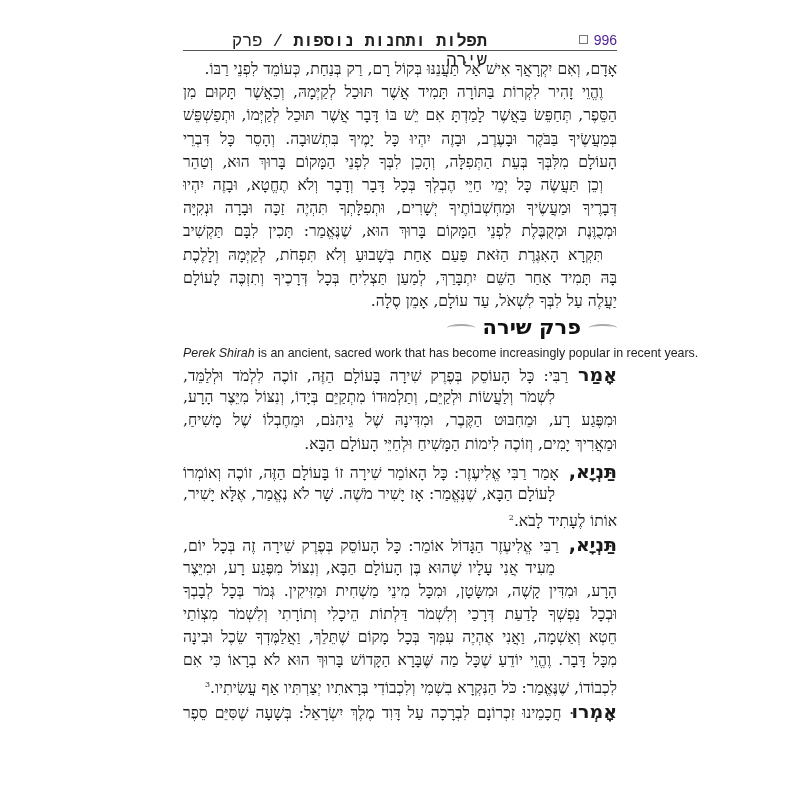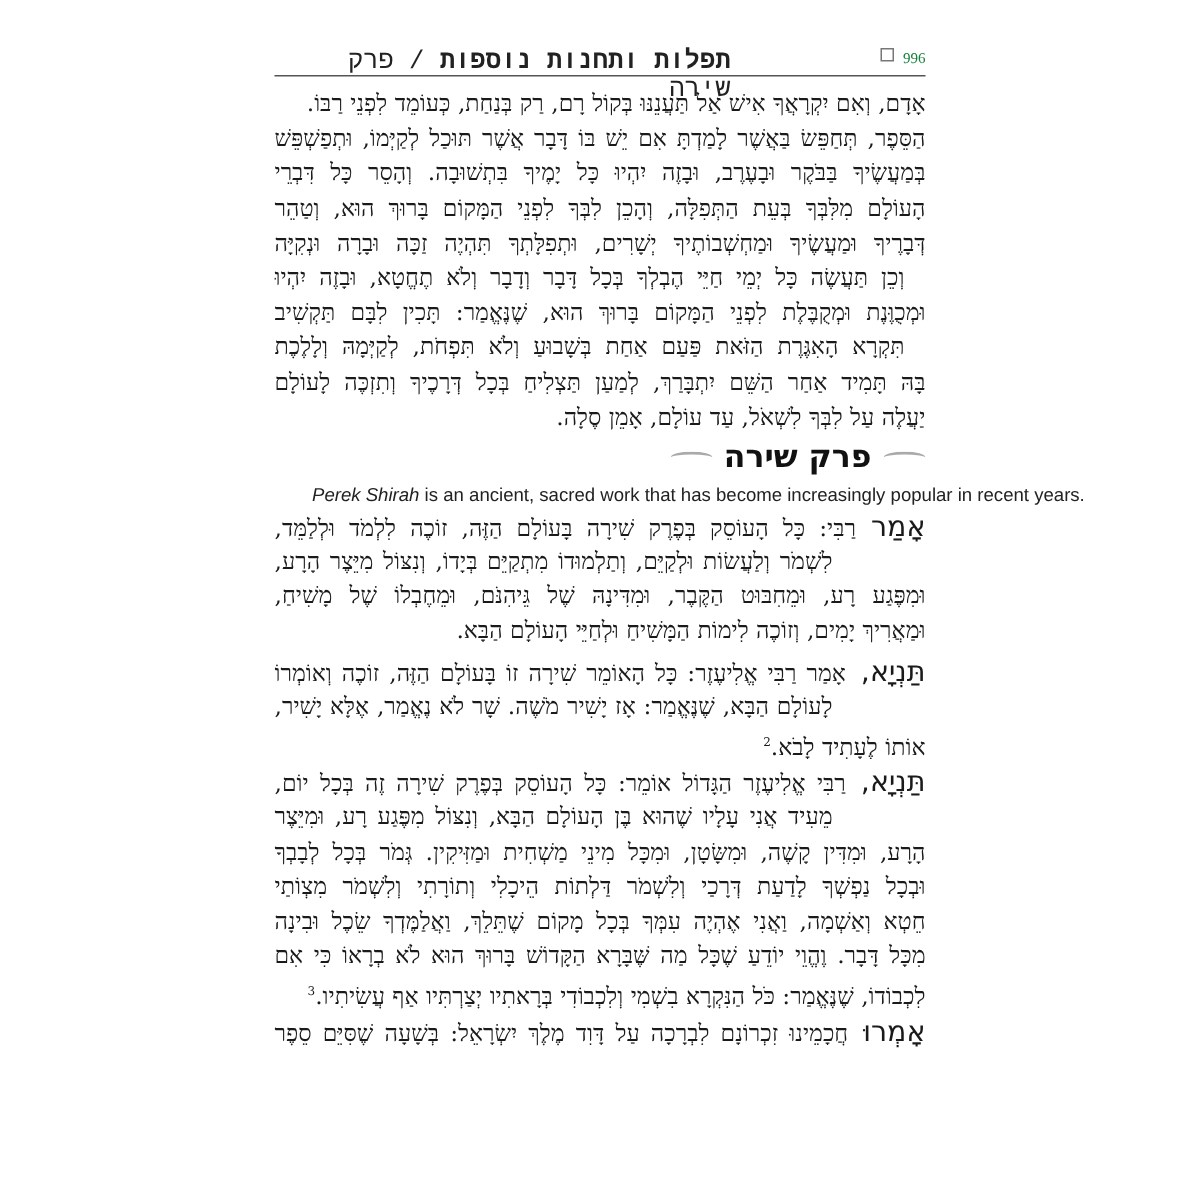--- a/index.html
+++ b/index.html
@@ -14,21 +14,21 @@
       position: absolute; left: 0; top: 30px; width: 434px; height: 20px;
       border-bottom: 1px solid #555;
     }
     .header .title {
       position: absolute; right: 130px; top: 2px; direction: rtl;
       font-family: Liberation Mono, monospace; font-size: 17px; color: #222;
     }
     .header .title b { font-weight: bold; }
     .header .pagenum {
       position: absolute; right: 0; top: 2px;
-      font-family: Liberation Serif, serif; font-size: 10px; color: #15803d;
+      font-family: Liberation Sans, sans-serif; font-size: 14px; color: #4c1d95;
     }
     .header .box {
       display: inline-block; width: 7px; height: 7px; border: 1px solid #777;
       margin-right: 6px; vertical-align: 1px;
     }
     .body-text {
       position: absolute; left: 0; top: 58px; width: 434px;
       direction: rtl; text-align: justify; text-align-last: right;
       font-family: "DejaVu Serif", serif; font-size: 15.6px; line-height: 23.2px;
       color: #1a1a1a;
@@ -47,48 +47,49 @@
     }
     .orn {
       display: inline-block; width: 28px; height: 6px; vertical-align: middle;
       border-top: 2px solid #aaa; border-radius: 50% 50% 0 0;
     }
     .subtitle {
       direction: ltr; text-align: center;
       font-family: "Liberation Sans", sans-serif; font-size: 12.4px; color: #222;
       height: 19px; line-height: 19px; white-space: nowrap;
     }
-    .subtitle i { font-style: italic; margin-left: 25px; }
+    .subtitle i { font-style: italic; }
     .lead-word {
-      font-family: "DejaVu Sans", sans-serif; font-weight: normal; font-size: 19px;
+      font-family: "DejaVu Sans", sans-serif; font-weight: bold; font-size: 19px;
       margin-left: 10px;
     }
     .hang { padding-right: 62px; }
     sup { font-size: 8px; vertical-align: 6px; }
   </style>
 </head>
 <body>
 
 <div class="page">
 
   <div class="header">
     <span class="title"><b>תפלות ותחנות נוספות</b><span> / </span><span>פרק שירה</span></span>
     <span class="pagenum"><span class="box"></span><span>996</span></span>
   </div>
 
   <div class="body-text">
 
     <span class="line last">אָדָם, וְאִם יִקְרָאֲךָ אִישׁ אַל תַּעֲנֵנּוּ בְּקוֹל רָם, רַק בְּנַחַת, כְּעוֹמֵד לִפְנֵי רַבּוֹ.</span>
 
+    <span class="line indent">וֶהֱוֵי זָהִיר לִקְרוֹת בַּתּוֹרָה תָּמִיד אֲשֶׁר תּוּכַל לְקַיְּמָהּ, וְכַאֲשֶׁר תָּקוּם מִן</span>
     <span class="line">הַסֵּפֶר, תְּחַפֵּשׂ בַּאֲשֶׁר לָמַדְתָּ אִם יֵשׁ בּוֹ דָּבָר אֲשֶׁר תּוּכַל לְקַיְּמוֹ, וּתְפַשְׁפֵּשׁ</span>
     <span class="line">בְּמַעֲשֶׂיךָ בַּבֹּקֶר וּבָעֶרֶב, וּבָזֶה יִהְיוּ כָּל יָמֶיךָ בִּתְשׁוּבָה. וְהָסֵר כָּל דִּבְרֵי</span>
     <span class="line">הָעוֹלָם מִלִּבְּךָ בְּעֵת הַתְּפִלָּה, וְהָכֵן לִבְּךָ לִפְנֵי הַמָּקוֹם בָּרוּךְ הוּא, וְטַהֵר</span>
 
+    <span class="line indent">וְכֵן תַּעֲשֶׂה כָּל יְמֵי חַיֵּי הֶבְלְךָ בְּכָל דָּבָר וְדָבָר וְלֹא תֶחֱטָא, וּבָזֶה יִהְיוּ</span>
     <span class="line">דְּבָרֶיךָ וּמַעֲשֶׂיךָ וּמַחְשְׁבוֹתֶיךָ יְשָׁרִים, וּתְפִלָּתְךָ תִּהְיֶה זַכָּה וּבָרָה וּנְקִיָּה</span>
-    <span class="line indent">וְכֵן תַּעֲשֶׂה כָּל יְמֵי חַיֵּי הֶבְלְךָ בְּכָל דָּבָר וְדָבָר וְלֹא תֶחֱטָא, וּבָזֶה יִהְיוּ</span>
     <span class="line">וּמְכֻוֶּנֶת וּמְקֻבֶּלֶת לִפְנֵי הַמָּקוֹם בָּרוּךְ הוּא, שֶׁנֶּאֱמַר: תָּכִין לִבָּם תַּקְשִׁיב</span>
 
     <span class="line indent">תִּקְרָא הָאִגֶּרֶת הַזֹּאת פַּעַם אַחַת בְּשָׁבוּעַ וְלֹא תִּפְחֹת, לְקַיְּמָהּ וְלָלֶכֶת</span>
     <span class="line">בָּהּ תָּמִיד אַחַר הַשֵּׁם יִתְבָּרַךְ, לְמַעַן תַּצְלִיחַ בְּכָל דְּרָכֶיךָ וְתִזְכֶּה לָעוֹלָם</span>
     <span class="line last">יַעֲלֶה עַל לִבְּךָ לִשְׁאֹל, עַד עוֹלָם, אָמֵן סֶלָה.</span>
 
     <div class="section-title">
       <span class="orn"></span><span class="t">פרק שירה</span><span class="orn"></span>
     </div>
     <div class="subtitle"><i>Perek Shirah</i><span> is an ancient, sacred work that has become increasingly popular in recent years.</span></div>

